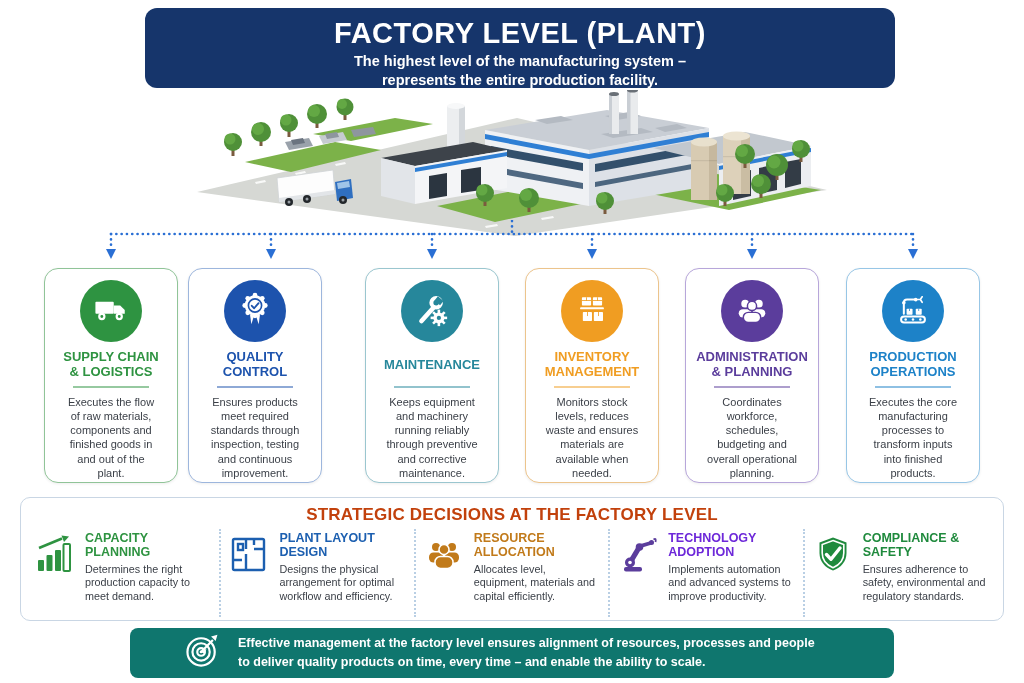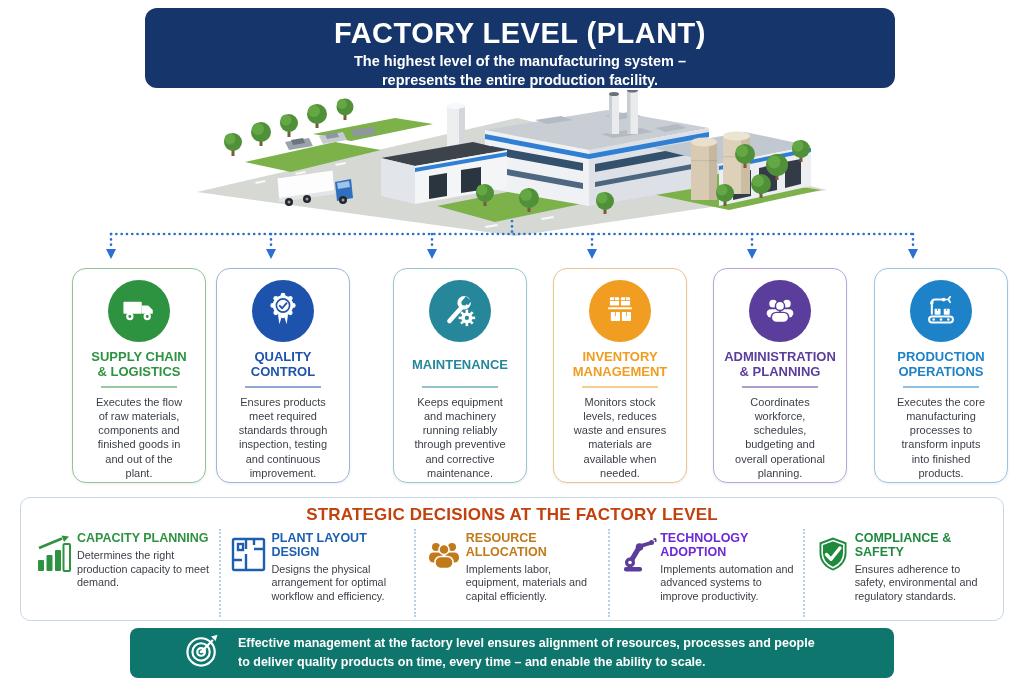--- a/index.html
+++ b/index.html
@@ -14,36 +14,36 @@
 
   
   .factory{position:absolute;left:185px;top:90px;width:655px;height:150px;}
 
   
   .connector{position:absolute;left:0;top:220px;width:1024px;height:46px;}
 
   
   .card{position:absolute;top:268px;width:134px;height:215px;background:#fff;
     border:1.6px solid #ccc;border-radius:14px;box-sizing:border-box;text-align:center;
-    padding:11px 18px 6px;box-shadow:0 1px 3px rgba(0,0,0,.07);margin-left:28px;}
+    padding:11px 18px 6px;box-shadow:0 1px 3px rgba(0,0,0,.07);}
   .c0{left:44px}.c1{left:188px}.c2{left:365px}.c3{left:525px}.c4{left:685px}.c5{left:846px}
   .icon-circle{width:62px;height:62px;border-radius:50%;margin:0 auto 8px;
     display:flex;align-items:center;justify-content:center;}
   .card h3{margin:0;font-size:13px;line-height:1.12;font-weight:bold;
     display:flex;align-items:center;justify-content:center;min-height:30px;}
   .card .divider{height:1.6px;width:80%;margin:6px auto 7px;opacity:.5;}
   .card p{margin:0;font-size:11px;line-height:1.3;color:#3a3f47;}
 
   
   .strategic{position:absolute;left:20px;top:497px;width:984px;height:124px;
     border:1.5px solid #c9d6e4;border-radius:10px;box-sizing:border-box;background:#fff;}
   .strategic h2{margin:7px 0 4px;text-align:center;font-size:17px;color:#c2410c;
     font-weight:bold;letter-spacing:.2px;}
   .strow{display:flex;height:88px;padding:0 6px;}
-  .sitem{flex:1;display:flex;gap:0;padding:3px 8px 0;border-left:2px dotted #b9cfe4;
+  .sitem{flex:1;display:flex;gap:8px;padding:3px 8px 0;border-left:2px dotted #b9cfe4;
     align-items:flex-start;box-sizing:border-box;}
   .sitem:first-child{border-left:none;}
   .sicon{width:42px;flex:0 0 42px;margin-top:3px;}
   .sitem h4{margin:0 0 3px;font-size:12.5px;line-height:1.1;font-weight:bold;}
   .sitem p{margin:0;font-size:10.8px;line-height:1.28;color:#3a3f47;}
 
   
   .footer{position:absolute;left:130px;top:628px;width:764px;height:50px;border-radius:8px;
     display:flex;align-items:center;gap:16px;padding-left:52px;box-sizing:border-box;color:#fff;}
   .footer .ftext{font-size:12.5px;font-weight:bold;line-height:1.5;}
@@ -437,21 +437,21 @@
                 <rect x="21" y="17.5" width="14" height="10" rx="4.5"></rect>
             </g>
             <g fill="currentColor" stroke="#fff" stroke-width="1.5">
               <circle cx="20" cy="14.5" r="5"></circle>
               <rect x="11" y="21.5" width="18" height="12" rx="5.5"></rect>
             </g>
           </svg>
         </span>
         <div>
           <h4 style="color: rgb(193, 122, 26);">RESOURCE ALLOCATION</h4>
-          <p>Implements labor, equipment, materials and capital efficiently.</p>
+          <p>Allocates level, equipment, materials and capital efficiently.</p>
         </div>
       </div>
 
       <div class="sitem">
         <span class="sicon" style="color: rgb(91, 61, 156);">
           <svg width="40" height="40" viewBox="0 0 40 40">
             <g fill="currentColor">
               <rect x="6" y="32" width="18" height="4.5" rx="2"></rect>
               <circle cx="12" cy="27.5" r="5"></circle>
               <path d="M10 26L19 11l4.5 2.5-9 15z"></path>

